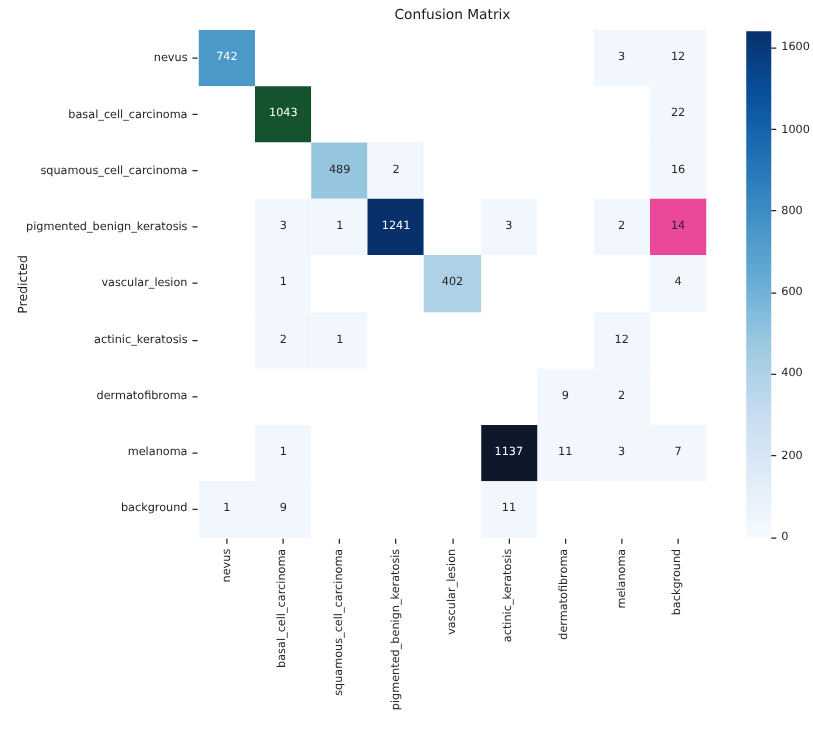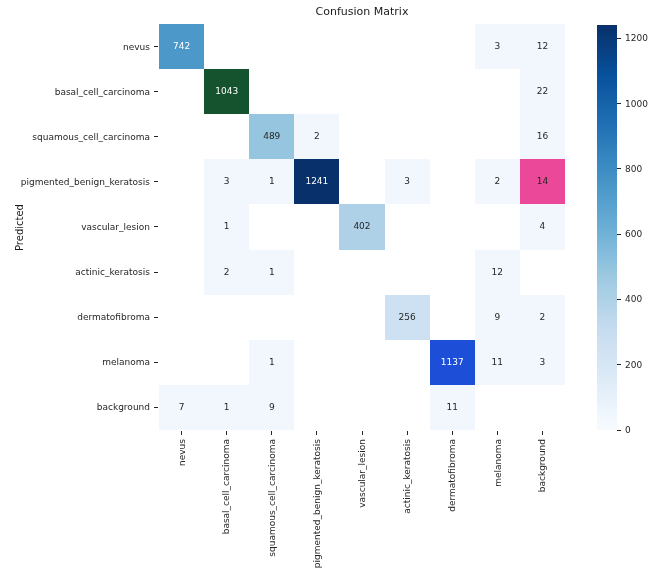--- a/index.html
+++ b/index.html
@@ -141,31 +141,30 @@
       <div class="cell" style="background: rgb(255, 255, 255);"></div>
       <div class="cell" style="background: rgb(255, 255, 255);"></div>
       <div class="cell" style="background: rgb(255, 255, 255);"></div>
       <div class="cell" style="background: rgb(241, 247, 253); color: rgb(38, 38, 38);">12</div>
       <div class="cell" style="background: rgb(255, 255, 255);"></div>
       <div class="cell" style="background: rgb(255, 255, 255);"></div>
       <div class="cell" style="background: rgb(255, 255, 255);"></div>
       <div class="cell" style="background: rgb(255, 255, 255);"></div>
       <div class="cell" style="background: rgb(255, 255, 255);"></div>
       <div class="cell" style="background: rgb(255, 255, 255);"></div>
-      <div class="cell" style="background: rgb(206, 225, 242); color: rgb(38, 38, 38);">256</div>
       <div class="cell" style="background: rgb(255, 255, 255);"></div>
       <div class="cell" style="background: rgb(241, 247, 253); color: rgb(38, 38, 38);">9</div>
       <div class="cell" style="background: rgb(241, 247, 253); color: rgb(38, 38, 38);">2</div>
       <div class="cell" style="background: rgb(255, 255, 255);"></div>
       <div class="cell" style="background: rgb(255, 255, 255);"></div>
       <div class="cell" style="background: rgb(241, 247, 253); color: rgb(38, 38, 38);">1</div>
       <div class="cell" style="background: rgb(255, 255, 255);"></div>
       <div class="cell" style="background: rgb(255, 255, 255);"></div>
       <div class="cell" style="background: rgb(255, 255, 255);"></div>
-      <div class="cell" style="background: #1d4ed8; color: rgb(255, 255, 255);">1137</div>
+      <div class="cell" style="background: #0f172a; color: rgb(255, 255, 255);">1137</div>
       <div class="cell" style="background: rgb(241, 247, 253); color: rgb(38, 38, 38);">11</div>
       <div class="cell" style="background: rgb(241, 247, 253); color: rgb(38, 38, 38);">3</div>
       <div class="cell" style="background: rgb(241, 247, 253); color: rgb(38, 38, 38);">7</div>
       <div class="cell" style="background: rgb(241, 247, 253); color: rgb(38, 38, 38);">1</div>
       <div class="cell" style="background: rgb(241, 247, 253); color: rgb(38, 38, 38);">9</div>
       <div class="cell" style="background: rgb(255, 255, 255);"></div>
       <div class="cell" style="background: rgb(255, 255, 255);"></div>
       <div class="cell" style="background: rgb(255, 255, 255);"></div>
       <div class="cell" style="background: rgb(241, 247, 253); color: rgb(38, 38, 38);">11</div>
       <div class="cell" style="background: rgb(255, 255, 255);"></div>
@@ -220,16 +219,16 @@
         <div class="cbar-ticklabel" style="top: 339.73px;">200</div>
         <div class="cbar-tick" style="top: 273.96px;"></div>
         <div class="cbar-ticklabel" style="top: 274.46px;">400</div>
         <div class="cbar-tick" style="top: 208.69px;"></div>
         <div class="cbar-ticklabel" style="top: 209.19px;">600</div>
         <div class="cbar-tick" style="top: 143.42px;"></div>
         <div class="cbar-ticklabel" style="top: 143.92px;">800</div>
         <div class="cbar-tick" style="top: 78.1503px;"></div>
         <div class="cbar-ticklabel" style="top: 78.6503px;">1000</div>
         <div class="cbar-tick" style="top: 12.8803px;"></div>
-        <div class="cbar-ticklabel" style="top: 13.3803px;">1200</div>
+        <div class="cbar-ticklabel" style="top: 13.3803px;">1600</div>
       </div>
   </div>
 </div>
 
 </body></html>

